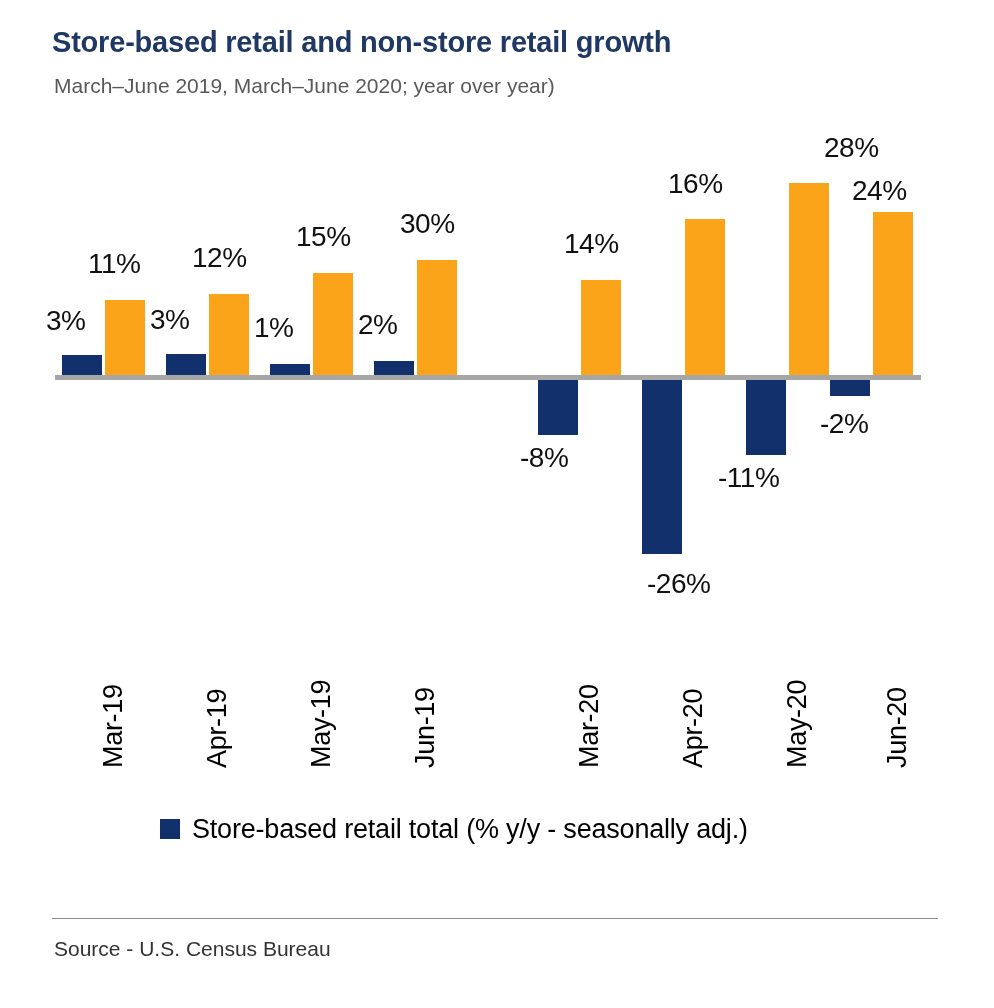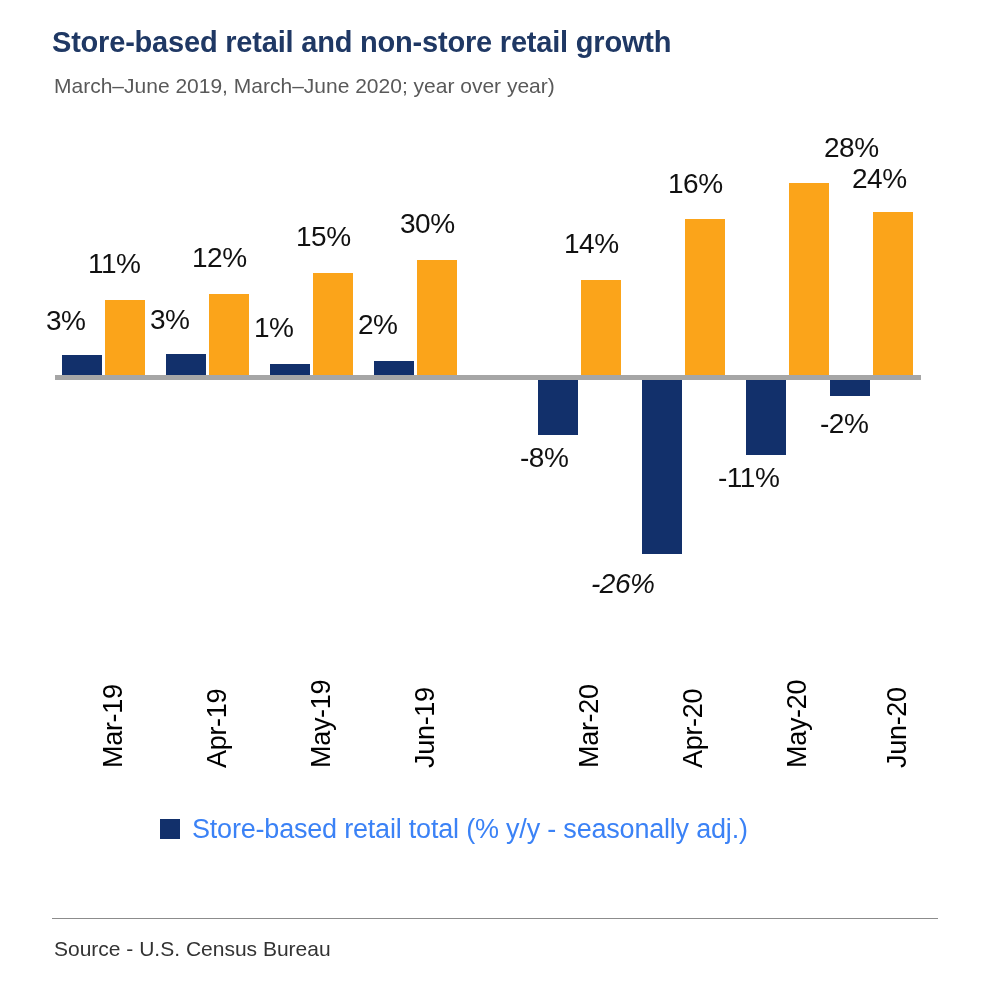--- a/index.html
+++ b/index.html
@@ -59,21 +59,21 @@
   #legend{
     position:absolute;left:160px;top:808px;
   }
   .legend-row{
     display:flex;align-items:center;height:42px;
   }
   .legend-swatch{
     width:20px;height:20px;margin-right:12px;flex:0 0 auto;
   }
   .legend-text{
-    font-size:27px;color:#3b82f6;white-space:nowrap;letter-spacing:-0.2px;
+    font-size:27px;color:#000000;white-space:nowrap;letter-spacing:-0.2px;
   }
 
   
   #footer-rule{
     position:absolute;left:52px;top:918px;width:886px;height:1px;
     background:#8c8c8c;
   }
   #source-text{
     position:absolute;left:54px;top:937px;
     font-size:21px;color:#333333;white-space:nowrap;text-align:right;
@@ -111,26 +111,26 @@
         <div class="dlabel" style="left: 46px; top: 305px;">3%</div>
         <div class="dlabel" style="left: 88px; top: 248px;">11%</div>
         <div class="dlabel" style="left: 150px; top: 304px;">3%</div>
         <div class="dlabel" style="left: 192px; top: 242px;">12%</div>
         <div class="dlabel" style="left: 254px; top: 312px;">1%</div>
         <div class="dlabel" style="left: 296px; top: 221px; text-align: center;">15%</div>
         <div class="dlabel" style="left: 358px; top: 309px;">2%</div>
         <div class="dlabel" style="left: 400px; top: 208px;">30%</div>
         <div class="dlabel" style="left: 520px; top: 442px;">-8%</div>
         <div class="dlabel" style="left: 564px; top: 228px;">14%</div>
-        <div class="dlabel" style="left: 591px; top: 568px; font-style: italic;">-26%</div>
+        <div class="dlabel" style="left: 647px; top: 568px;">-26%</div>
         <div class="dlabel" style="left: 668px; top: 168px;">16%</div>
         <div class="dlabel" style="left: 718px; top: 462px;">-11%</div>
         <div class="dlabel" style="left: 784px; top: 132px; margin-left: 40px;">28%</div>
         <div class="dlabel" style="left: 820px; top: 408px;">-2%</div>
-        <div class="dlabel" style="left: 852px; top: 163px;">24%</div>
+        <div class="dlabel" style="left: 852px; top: 175px;">24%</div>
       </div>
   </div>
 
   <div id="cats-layer">
       <div class="catlabel" style="left: 98px; top: 768px;">Mar-19</div>
       <div class="catlabel" style="left: 202px; top: 768px;">Apr-19</div>
       <div class="catlabel" style="left: 306px; top: 768px;">May-19</div>
       <div class="catlabel" style="left: 410px; top: 768px;">Jun-19</div>
       <div class="catlabel" style="left: 574px; top: 768px;">Mar-20</div>
       <div class="catlabel" style="left: 678px; top: 768px;">Apr-20</div>

